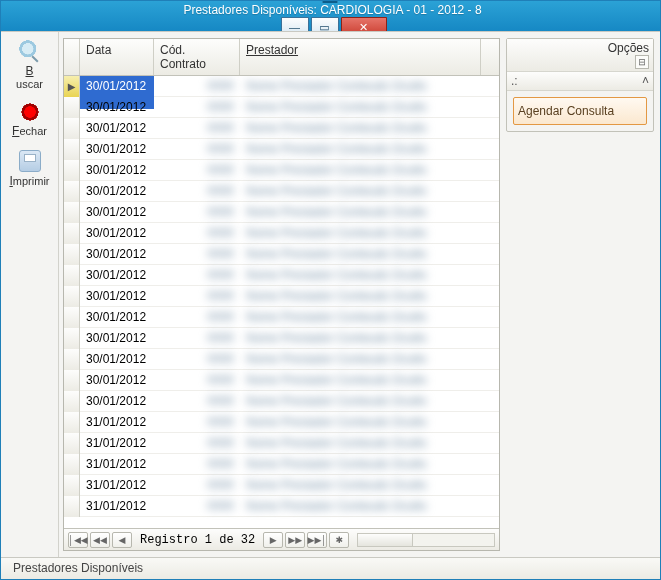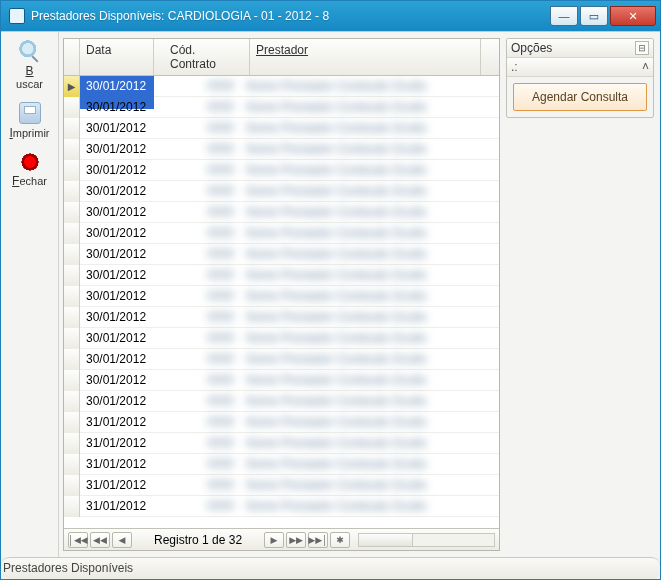--- a/index.html
+++ b/index.html
@@ -13,20 +13,21 @@
     flex-direction: column;
     box-shadow: 0 0 4px rgba(0,0,0,0.3);
   }
   .titlebar {
     height: 30px;
     background: linear-gradient(#2ba2d6, #1688c4);
     display: flex;
     align-items: center;
     padding: 0 4px 0 8px;
     color: #fff;
+    flex-direction: column;
   }
   .titlebar .app-icon {
     width: 16px; height: 16px;
     background: #e8f4fb;
     border: 1px solid #0c5d8a;
     margin-right: 6px;
     border-radius: 2px;
   }
   .titlebar .title { flex: 1; font-size: 12px; text-shadow: 0 1px 1px rgba(0,0,0,0.2); }
   .titlebar .win-btns { display: flex; gap: 0; }
@@ -118,21 +119,21 @@
     border-bottom: 1px solid #c2c2b9;
   }
   .grid-header .gh {
     padding: 4px 6px;
     border-right: 1px solid #cfcfc6;
     color: #333;
     font-size: 12px;
   }
   .gh.sel { width: 16px; padding:4px 0; }
   .gh.data { width: 74px; }
-  .gh.cod  { width: 86px; margin-left: 10px; }
+  .gh.cod  { width: 86px; }
   .gh.pres { flex: 1; text-decoration: underline; }
   .gh.scroll { width: 18px; border-right: none; }
 
   .grid-body {
     flex: 1;
     overflow-y: auto;
     overflow-x: hidden;
   }
   .row {
     display: flex;
@@ -172,21 +173,21 @@
   }
   .pbtn {
     width:20px; height:16px;
     border:1px solid #b7b7ae;
     background:linear-gradient(#fff,#f0f0eb);
     border-radius:2px;
     display:flex;align-items:center;justify-content:center;
     font-size:9px;color:#666;
     cursor:pointer;
   }
-  .pager .reclabel { margin:0 20px; }
+  .pager .reclabel { margin:0 6px;font-family:Liberation Mono, monospace; }
   .pager .hscroll {
     flex:1;
     height:14px;
     border:1px solid #c8c8bf;
     background:#f3f3ee;
     margin-left:6px;
     position:relative;
   }
   .pager .hscroll .thumb {
     position:absolute; left:0; top:0; bottom:0; width:40%;
@@ -201,27 +202,28 @@
     flex-direction:column;
     gap:4px;
   }
   .panel-box {
     border:1px solid #c2c2b9;
     background:#f4f4f2;
     border-radius:2px;
   }
   .panel-head {
     display:flex;
-    align-items:center;
+    align-items:flex-end;
     justify-content:space-between;
     padding:2px 4px;
     background:linear-gradient(#fdfdfc,#ecebe4);
     border-bottom:1px solid #d6d6ce;
     font-size:12px;
     color:#333;
+    flex-direction:column;
   }
   .panel-head .pin {
     width:14px;height:14px;
     border:1px solid #b7b7ae;
     display:flex;align-items:center;justify-content:center;
     font-size:9px;color:#666;background:#fcfcf9;
     cursor:pointer;
   }
   .panel-sub {
     display:flex;
@@ -232,32 +234,31 @@
     border-bottom:1px solid #d6d6ce;
     font-size:11px;color:#555;
   }
   .panel-body { padding:6px; }
   .action-btn {
     width:100%;
     padding:6px 4px;
     border:1px solid #e39843;
     background:linear-gradient(#fff9f1,#fbe8cf);
     border-radius:2px;
-    text-align:center;
+    text-align:left;
     cursor:pointer;
     color:#5a4121;
   }
 
   .statusbar {
     height:22px;
     border-top:1px solid #c9c9c2;
     background:linear-gradient(#f9f9f6,#ecebe4);
-    padding:3px 2px;
+    padding:3px 12px;
     color:#444;
-    border-radius:9px;
   }
 </style>
 </head>
 <body>
 
 <div class="window">
 
   <div class="titlebar">
     <div class="app-icon"></div>
     <div class="title">Prestadores Disponíveis: CARDIOLOGIA - 01 - 2012 - 8</div>
@@ -269,26 +270,26 @@
   </div>
 
   <div class="body">
 
     <div class="toolbar">
       <div class="tool-item">
         <div class="ticon ti-search"></div>
         <span><b>B</b><span>uscar</span></span>
       </div>
       <div class="tool-item">
+        <div class="ti-close"></div>
+        <span><b>F</b>echar</span>
+      </div>
+      <div class="tool-item">
         <div class="ticon ti-print"></div>
         <span><b>I</b>mprimir</span>
-      </div>
-      <div class="tool-item">
-        <div class="ti-close"></div>
-        <span><b>F</b>echar</span>
       </div>
     </div>
 
     <div class="center">
       <div class="grid">
         <div class="grid-header">
           <div class="gh sel"></div>
           <div class="gh data">Data</div>
           <div class="gh cod">Cód. Contrato</div>
           <div class="gh pres">Prestador</div>

